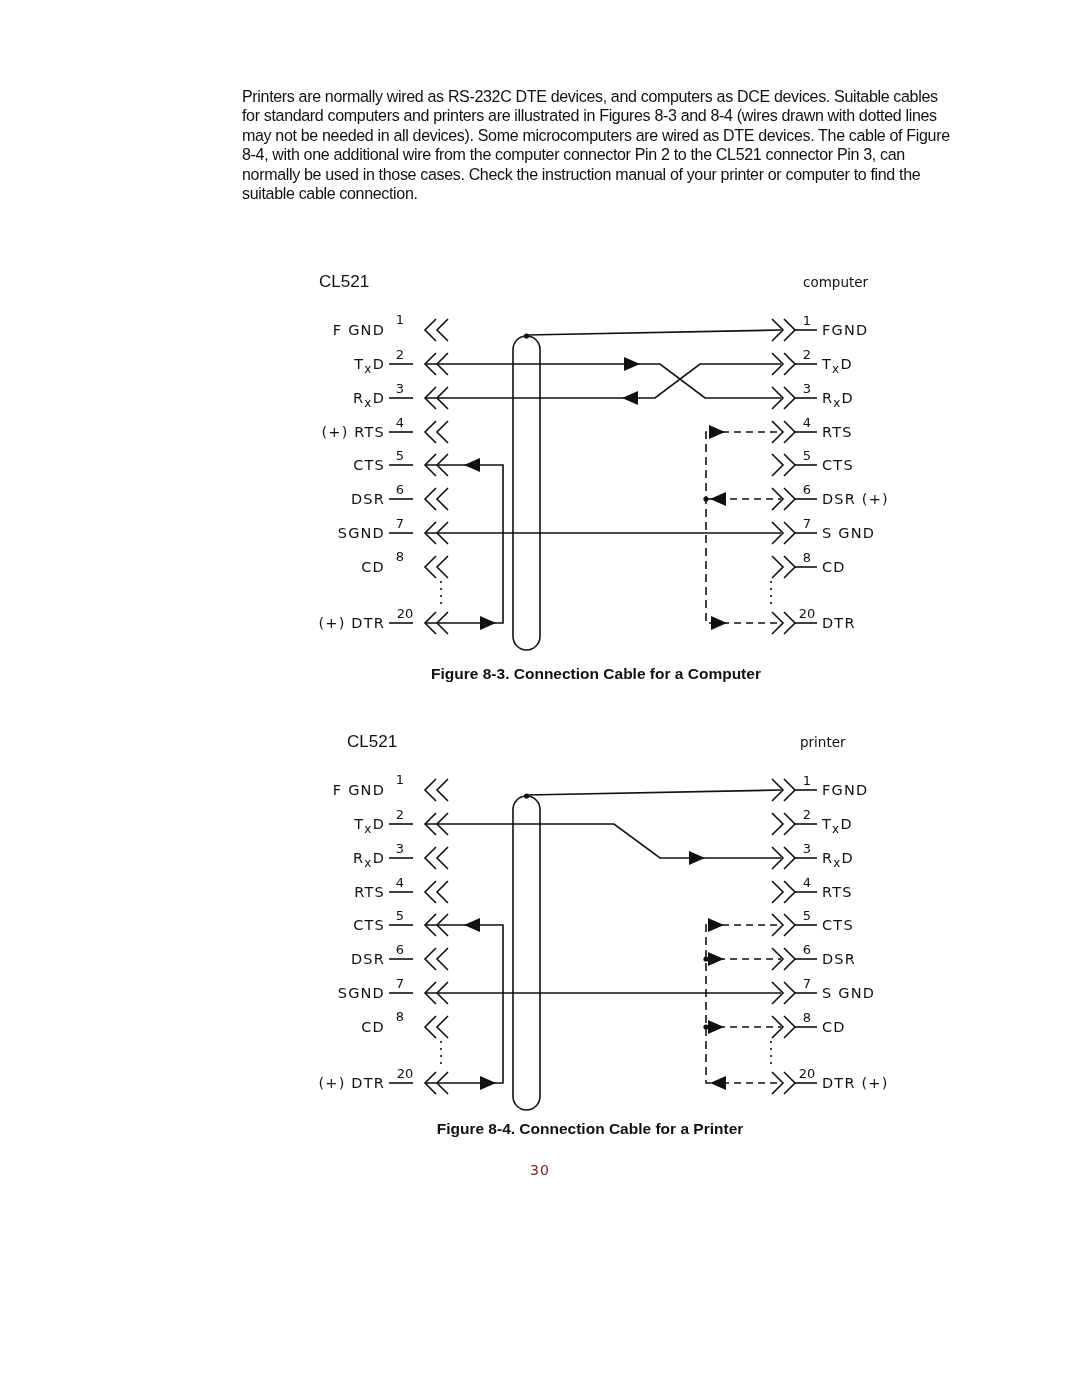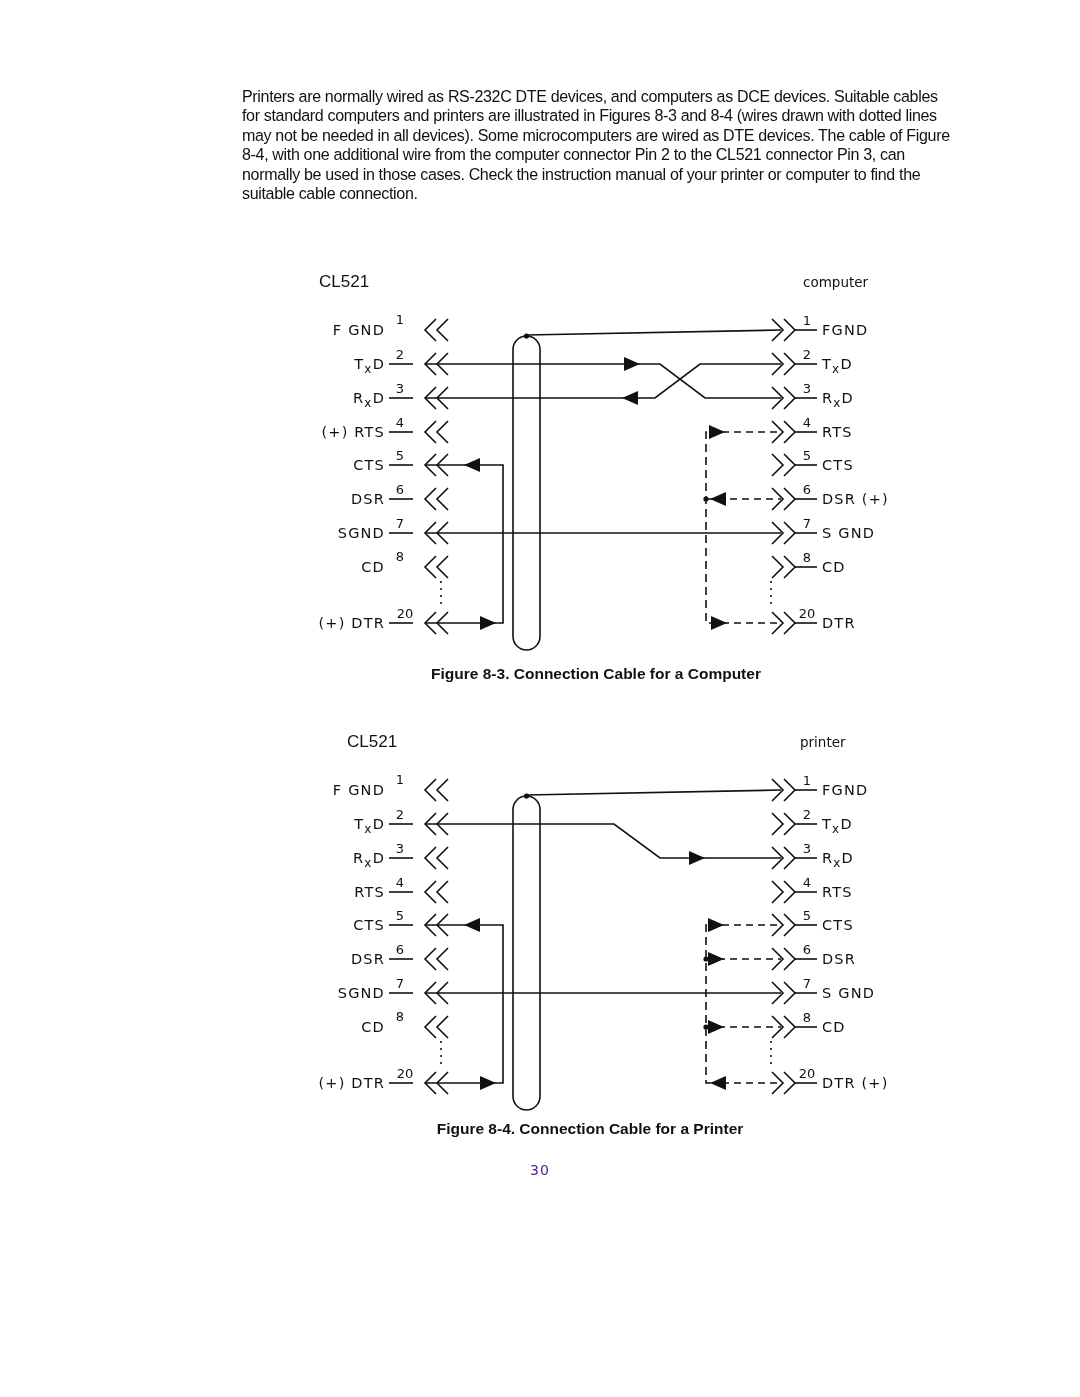--- a/index.html
+++ b/index.html
@@ -15,21 +15,21 @@
     #fig2 { top: 720px; height: 400px; }
     .fig svg { position: absolute; left: 0; top: 0; width: 1080px; height: 400px; }
     .caption {
       position: absolute; left: 0; width: 1080px; text-align: center;
       font-family: "Liberation Sans", sans-serif; font-weight: bold; font-size: 15.5px; color: #111;
     }
     #cap1 { top: 665px; left: 56px; }
     #cap2 { top: 1120px; left: 50px; }
     .page-number {
       position: absolute; top: 1162px; left: 0; width: 1080px; text-align: center;
-      font-family: "DejaVu Sans", sans-serif; font-size: 14px; letter-spacing: 1px; color: #4c1d95;
+      font-family: "DejaVu Sans", sans-serif; font-size: 14px; letter-spacing: 1px; color: #7f1d1d;
     }
     .lbl { font-family: "DejaVu Sans", sans-serif; fill: #111; }
     .title-left { font-family: "Liberation Sans", sans-serif; font-size: 17px; fill: #111; }
     .title-right { font-family: "DejaVu Sans", sans-serif; font-size: 13.5px; fill: #111; }
   </style>
 </head>
 <body>
 
 <div class="intro">
   <p>Printers are normally wired as RS-232C DTE devices, and computers as DCE devices. Suitable cables for standard computers and printers are illustrated in Figures 8-3 and 8-4 (wires drawn with dotted lines may not be needed in all devices).  Some microcomputers are wired as DTE devices.  The cable of Figure 8-4, with one additional wire from the computer connector Pin 2 to the CL521 connector Pin 3, can normally be used in those cases.  Check the instruction manual of your printer or computer to find the suitable cable connection.</p>

